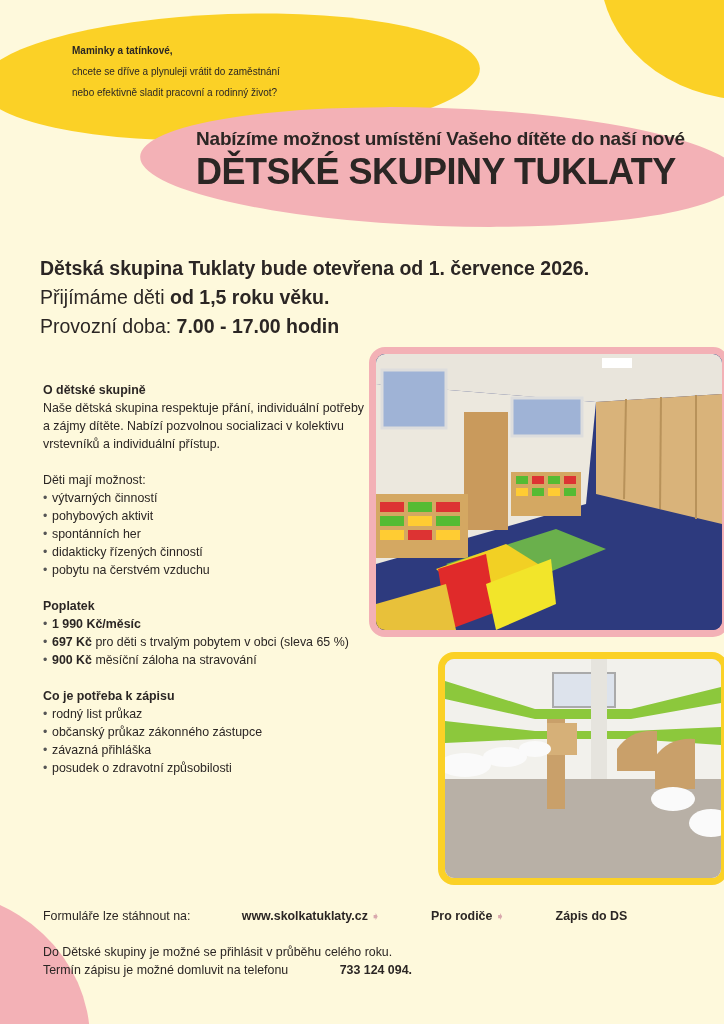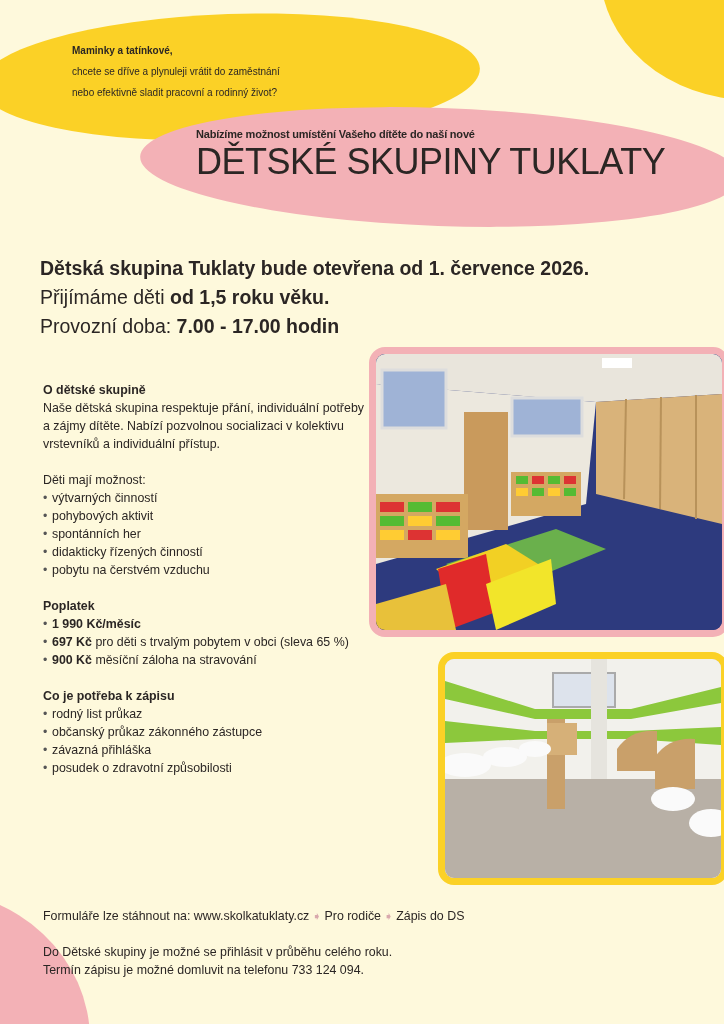--- a/index.html
+++ b/index.html
@@ -12,40 +12,40 @@
   }
   .shape { position: absolute; border-radius: 50%; }
   .yellow-ellipse { left: -20px; top: 14px; width: 500px; height: 126px; background: #fbd126; transform: rotate(-2deg); }
   .pink-ellipse { left: 140px; top: 108px; width: 600px; height: 118px; background: #f3b1b6; transform: rotate(2deg); }
   .yellow-corner { left: 600px; top: -160px; width: 300px; height: 260px; background: #fbd126; }
   .pink-corner { left: -230px; top: 890px; width: 320px; height: 300px; background: #f3b1b6; }
 
   .intro { position: absolute; left: 72px; top: 40px; font-size: 10px; line-height: 21px; color: #2b2624; }
   .intro .lead { font-weight: bold; }
   .offer { position: absolute; left: 196px; top: 128px; width: 500px; }
-  .offer .sub { font-size: 11px; font-weight: bold; letter-spacing: -0.2px; }
-  .offer .title { font-size: 36px; font-weight: normal; letter-spacing: -0.5px; line-height: 40px; margin-top: 2px; }
+  .offer .sub { font-size: 19px; font-weight: bold; letter-spacing: -0.2px; }
+  .offer .title { font-size: 36px; font-weight: bold; letter-spacing: -0.5px; line-height: 40px; margin-top: 2px; }
 
   .key-info { position: absolute; left: 40px; top: 254px; font-size: 19.5px; line-height: 29px; }
   .key-info .line1 { font-weight: bold; text-align: center; }
   .key-info b { font-weight: bold; }
 
   .content { position: absolute; left: 43px; top: 381px; width: 330px; font-size: 12.4px; line-height: 18px; }
   .content h3 { font-size: 12.4px; font-weight: bold; }
   .content .section { margin-bottom: 18px; }
   .content ul { list-style: none; }
   .content li::before { content: "\2022"; display: inline-block; width: 9px; color: #555; }
 
   .photo { position: absolute; border-radius: 16px; overflow: hidden; }
   .photo-classroom { left: 369px; top: 347px; width: 360px; height: 290px; border: 7px solid #f3b1b6; background: #2d3a7e; }
   .photo-washroom { left: 438px; top: 652px; width: 290px; height: 233px; border: 7px solid #fbd126; background: #d8d3cb; }
 
   .footer { position: absolute; left: 43px; top: 907px; font-size: 12.4px; line-height: 18px; }
   .footer .links { margin-bottom: 18px; }
-  .footer b { font-weight: normal; }
+  .footer b { font-weight: bold; margin-left: 48px; }
   .arrow { color: #d9a9ad; font-size: 11px; margin: 0 3px; }
 </style>
 </head>
 <body>
 
 <div class="shape yellow-corner"></div>
 <div class="shape pink-corner"></div>
 <div class="shape yellow-ellipse"></div>
 <div class="shape pink-ellipse"></div>
 

